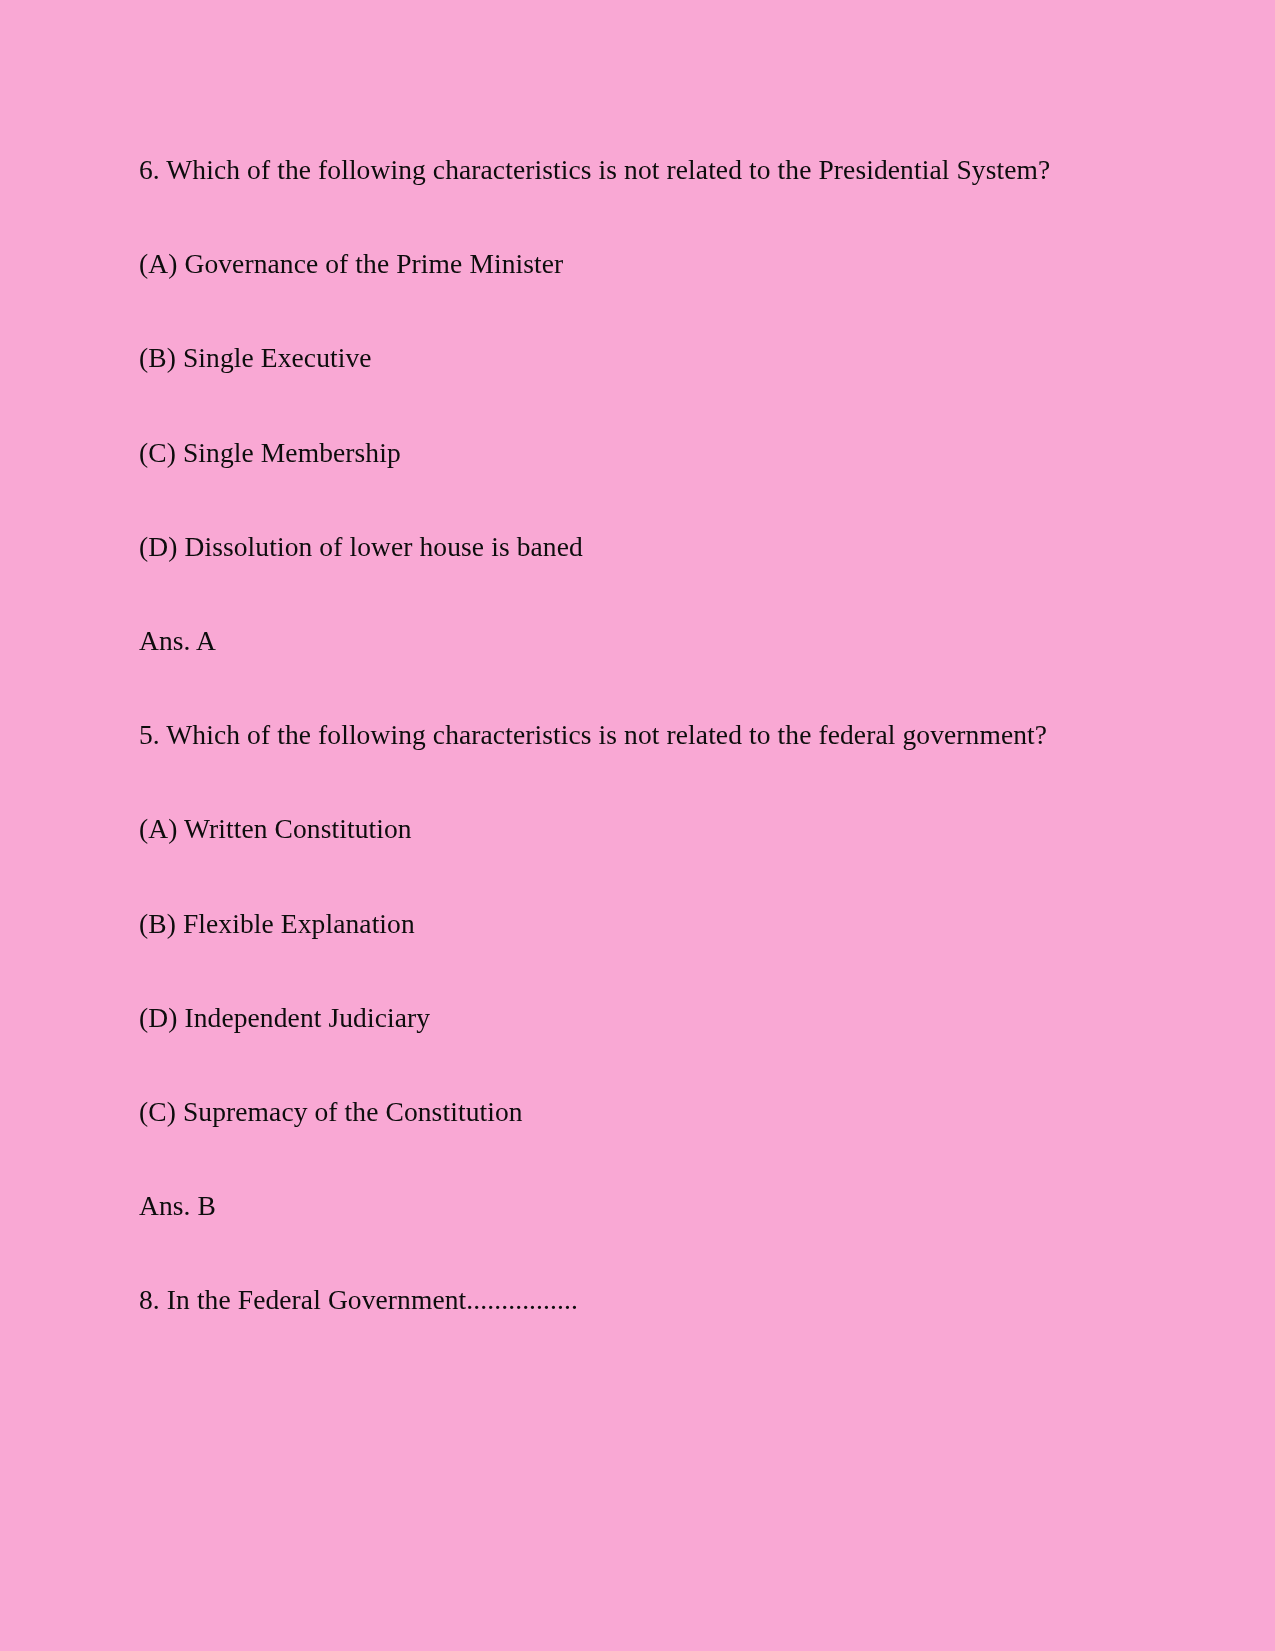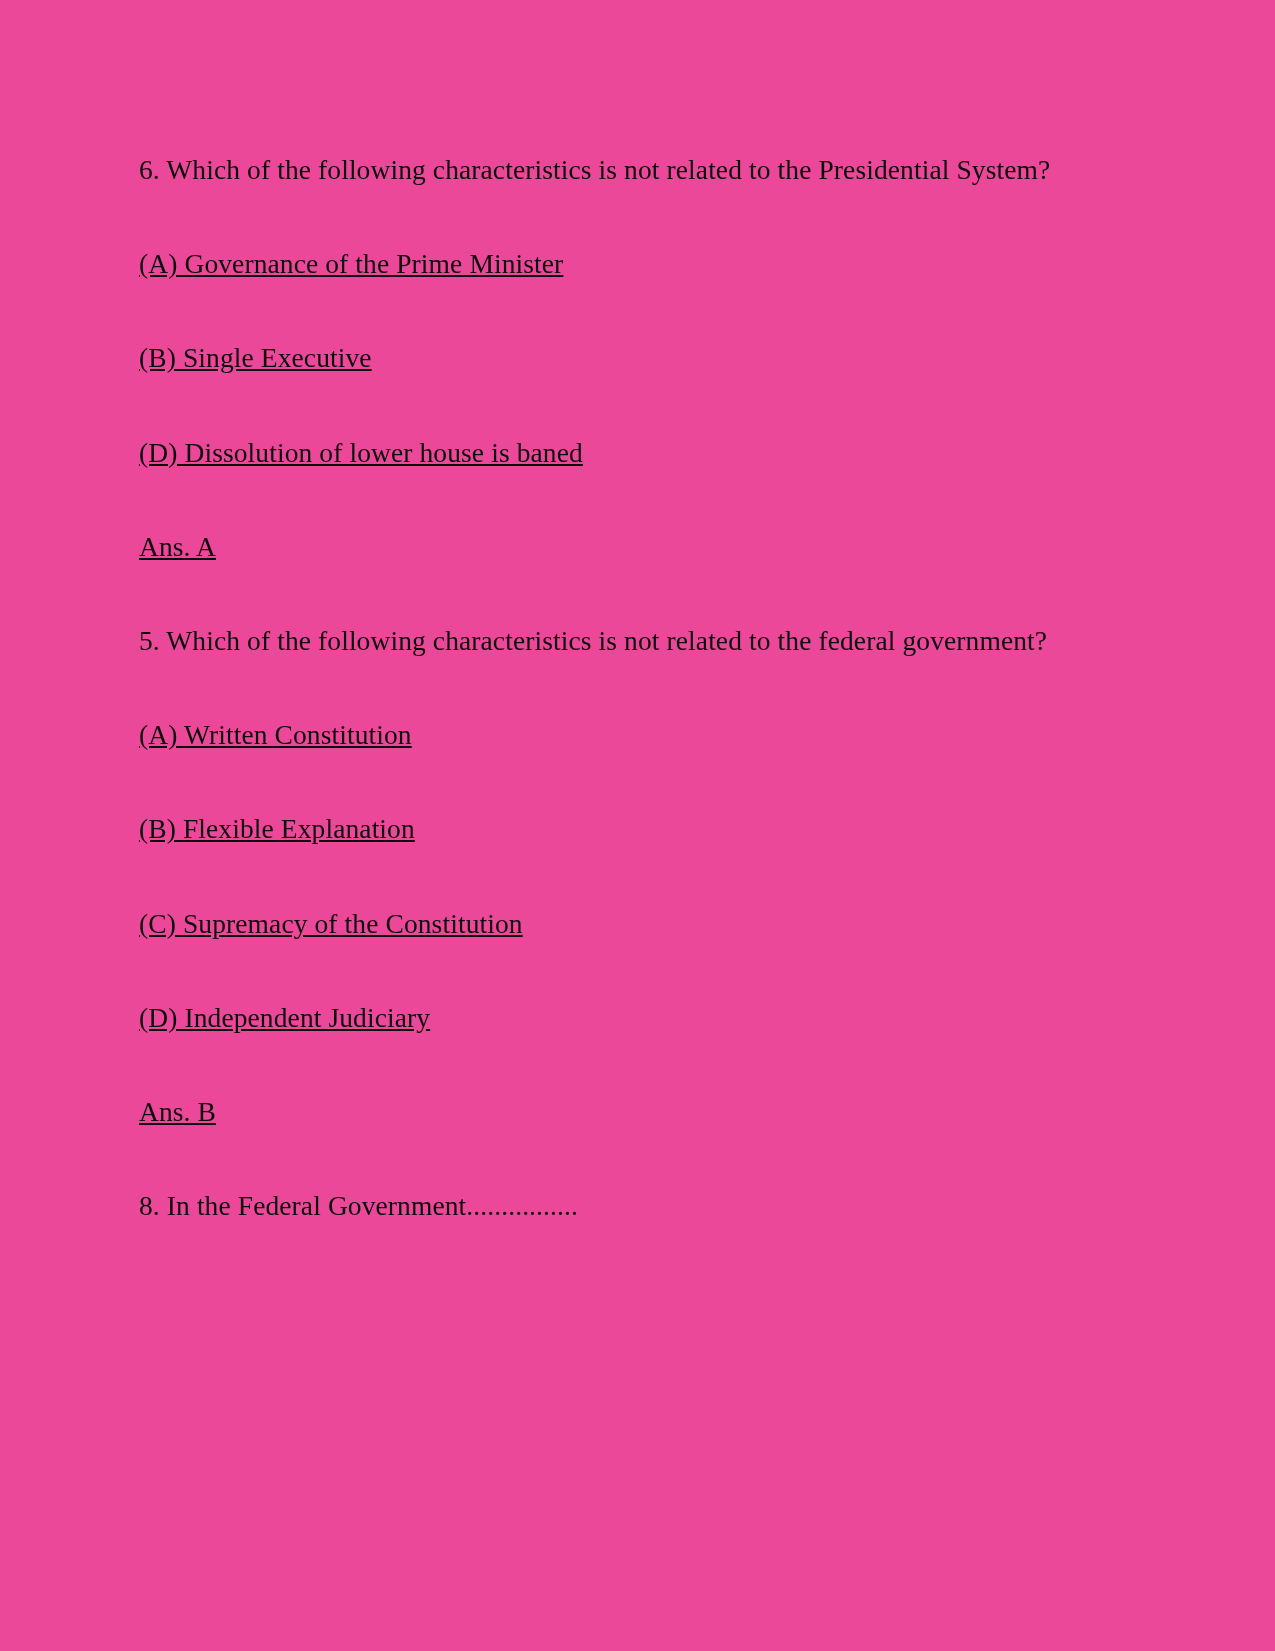--- a/index.html
+++ b/index.html
@@ -36,49 +36,49 @@
     margin-bottom: 16px;
   }
   
   .line.question {
     width: 960px;
   }
   .line.option,
   .line.answer,
   .line.explanation {
     width: 960px;
-    text-decoration: underline;
   }
 </style>
 </head>
 <body>
 
-<div class="page" style="background: #ec4899; color: rgb(13, 13, 13);">
+<div class="page" style="background: #f9a8d4; color: rgb(13, 13, 13);">
   <div class="content">
 
     <p class="line question">6. Which of the following characteristics is not related to the Presidential System?</p>
 
     <p class="line option">(A) Governance of the Prime Minister</p>
 
     <p class="line option">(B) Single Executive</p>
 
+    <p class="line option">(C) Single Membership</p>
 
     <p class="line option">(D) Dissolution of lower house is baned</p>
 
     <p class="line answer">Ans. A</p>
 
 
     <p class="line question">5. Which of the following characteristics is not related to the federal government?</p>
 
     <p class="line option">(A) Written Constitution</p>
 
     <p class="line option">(B) Flexible Explanation</p>
 
+    <p class="line option">(D) Independent Judiciary</p>
+
     <p class="line option">(C) Supremacy of the Constitution</p>
-
-    <p class="line option">(D) Independent Judiciary</p>
 
     <p class="line answer">Ans. B</p>
 
     <p class="line question">8. In the Federal Government................</p>
 
   </div>
 </div>
 
 </body></html>

